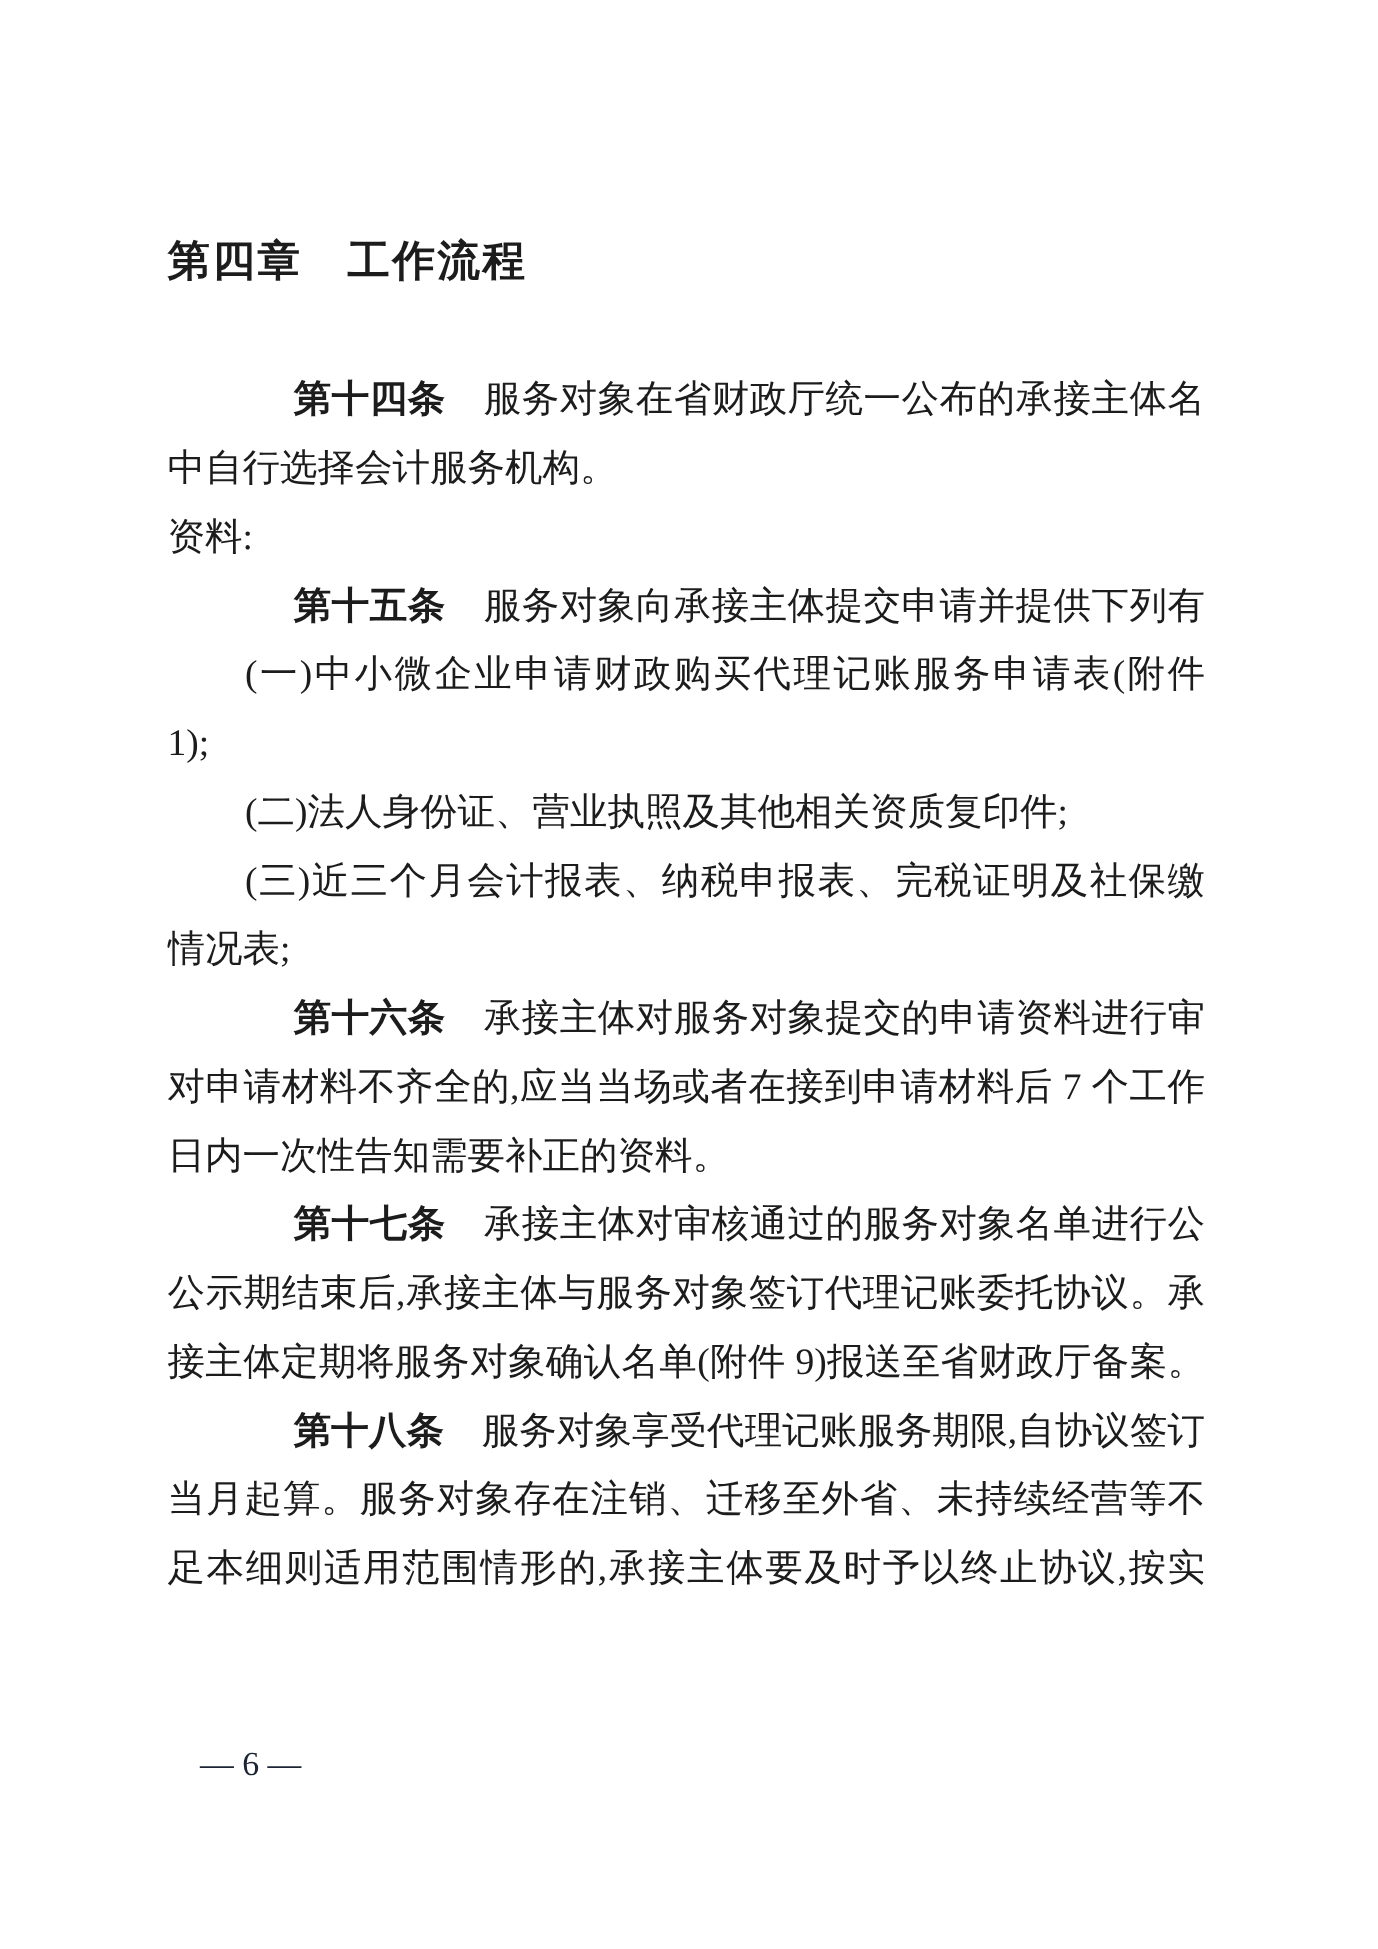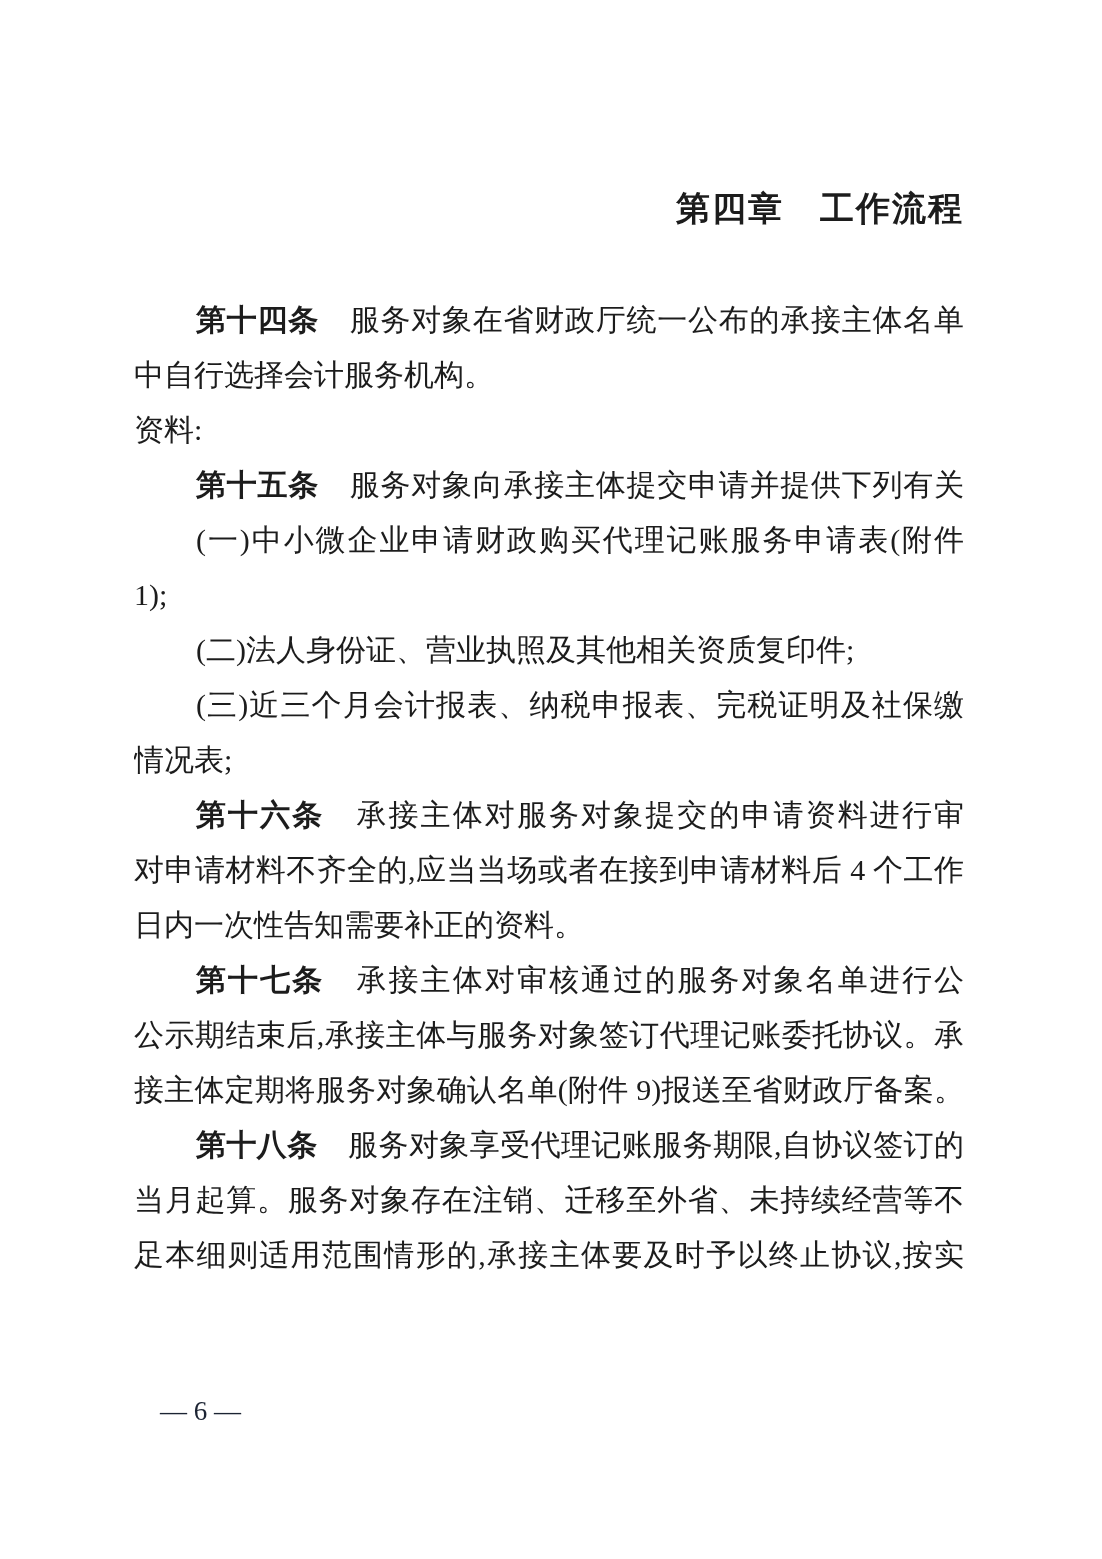--- a/index.html
+++ b/index.html
@@ -14,21 +14,21 @@
     background: #ffffff;
     overflow: hidden;
     font-family: "Liberation Serif", "DejaVu Serif", serif;
     color: #1c1c1c;
   }
   .doc-title {
     position: absolute;
     top: 186px;
     left: 134px;
     width: 830px;
-    text-align: right;
+    text-align: left;
     font-family: "Liberation Sans", "DejaVu Sans", sans-serif;
     font-weight: 700;
     font-size: 34px;
     letter-spacing: 2px;
     color: #1c1c1c;
     white-space: pre;
   }
   .doc-body {
     position: absolute;
     top: 292px;
@@ -51,20 +51,21 @@
   }
   .line.just {
     text-align-last: justify;
   }
   .line.indent {
     text-indent: 62px;
   }
   .article-label {
     font-family: "Liberation Sans", "DejaVu Sans", sans-serif;
     font-weight: 700;
+    margin-left: 39px;
   }
   .page-footer {
     position: absolute;
     top: 1396px;
     left: 160px;
     font-size: 27px;
     line-height: 30px;
     color: #1c2433;
     font-family: "Liberation Serif", "DejaVu Serif", serif;
     white-space: pre;
@@ -91,21 +92,21 @@
       </div>
       <div class="paragraph">
         <div class="line indent">(二)法人身份证、营业执照及其他相关资质复印件;</div>
       </div>
       <div class="paragraph">
         <div class="line indent just">(三)近三个月会计报表、纳税申报表、完税证明及社保缴纳</div>
         <div class="line">情况表;</div>
       </div>
       <div class="paragraph">
         <div class="line indent just"><span class="article-label">第十六条</span>　承接主体对服务对象提交的申请资料进行审查。</div>
-        <div class="line just">对申请材料不齐全的,应当当场或者在接到申请材料后 4 个工作</div>
+        <div class="line just">对申请材料不齐全的,应当当场或者在接到申请材料后 7 个工作</div>
         <div class="line">日内一次性告知需要补正的资料。</div>
       </div>
       <div class="paragraph">
         <div class="line indent just"><span class="article-label">第十七条</span>　承接主体对审核通过的服务对象名单进行公示。</div>
         <div class="line just">公示期结束后,承接主体与服务对象签订代理记账委托协议。承</div>
         <div class="line just">接主体定期将服务对象确认名单(附件 9)报送至省财政厅备案。</div>
       </div>
       <div class="paragraph">
         <div class="line indent just"><span class="article-label">第十八条</span>　服务对象享受代理记账服务期限,自协议签订的</div>
         <div class="line just">当月起算。服务对象存在注销、迁移至外省、未持续经营等不满</div>

